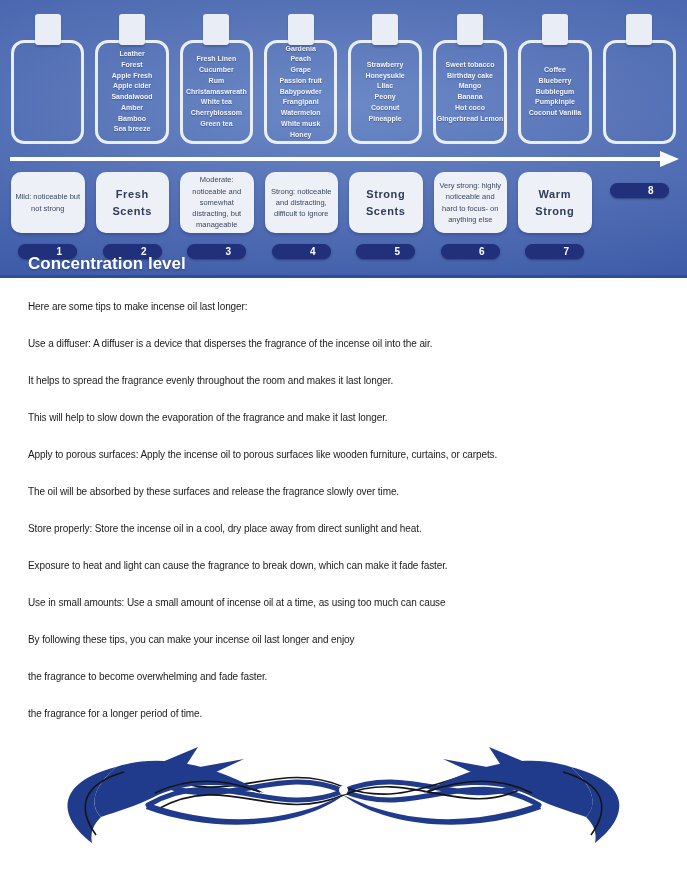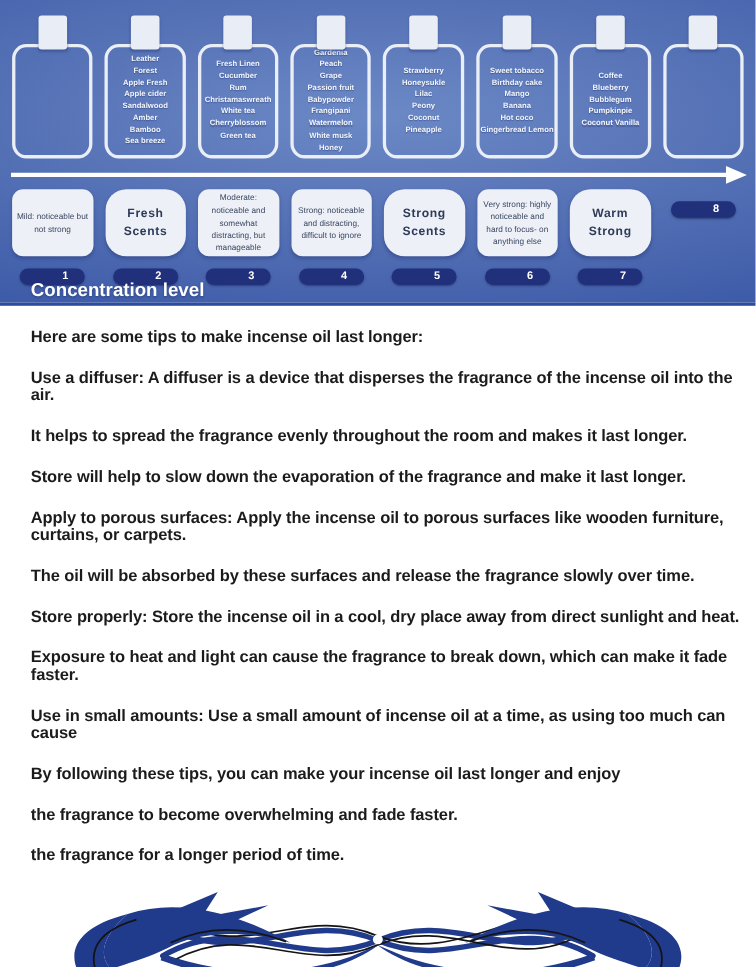--- a/index.html
+++ b/index.html
@@ -66,21 +66,21 @@
     background:#edf0f6;
     border-radius:10px;
     display:flex;align-items:center;justify-content:center;
     text-align:center;
     color:#3b4862;
     font-size:7.5px;line-height:1.5;
     padding:3px 4px;
     box-shadow:0 2px 3px rgba(25,40,95,.3);
   }
   .card.emphasis{
-    font-size:11px;font-weight:bold;letter-spacing:.6px;color:#2e3c59;border-radius:19px;
+    font-size:11px;font-weight:bold;letter-spacing:.6px;color:#2e3c59;
   }
   .pill{
     margin-top:11px;
     width:80%;height:15px;
     background:#20307a;
     border-radius:8px;
     display:flex;align-items:center;justify-content:flex-end;
     padding-right:15px;
     box-sizing:border-box;
     box-shadow:0 1px 2px rgba(15,25,70,.5);
@@ -91,23 +91,23 @@
     color:#ffffff;font-size:17px;font-weight:bold;
     text-shadow:0 1px 2px rgba(20,35,90,.5);
     margin-left:20px;
   }
   
   .tips{
     padding:21px 10px 0 28px;
   }
   .tips p{
     margin:0 0 21px 0;
-    font-size:15px;line-height:16px;
+    font-size:10px;line-height:16px;
     color:#1b1b1b;
-    font-weight:700;
+    font-weight:400;
     letter-spacing:-0.1px;
   }
   
   .flourish{display:block;margin-top:2px;}
 </style>
 </head>
 <body>
 
 <div class="header">
 
@@ -248,21 +248,21 @@
       </div>
     </div>
 
   <div class="axis-label">Concentration level</div>
 </div>
 
 <div class="tips">
     <p>Here are some tips to make incense oil last longer:</p>
     <p>Use a diffuser: A diffuser is a device that disperses the fragrance of the incense oil into the air.</p>
     <p>It helps to spread the fragrance evenly throughout the room and makes it last longer.</p>
-    <p>Store will help to slow down the evaporation of the fragrance and make it last longer.</p>
+    <p>This will help to slow down the evaporation of the fragrance and make it last longer.</p>
     <p>Apply to porous surfaces: Apply the incense oil to porous surfaces like wooden furniture, curtains, or carpets.</p>
     <p>The oil will be absorbed by these surfaces and release the fragrance slowly over time.</p>
     <p>Store properly: Store the incense oil in a cool, dry place away from direct sunlight and heat.</p>
     <p>Exposure to heat and light can cause the fragrance to break down, which can make it fade faster.</p>
     <p>Use in small amounts: Use a small amount of incense oil at a time, as using too much can cause</p>
     <p>By following these tips, you can make your incense oil last longer and enjoy</p>
     <p>the fragrance to become overwhelming and fade faster.</p>
     <p>the fragrance for a longer period of time.</p>
   </div>
 

